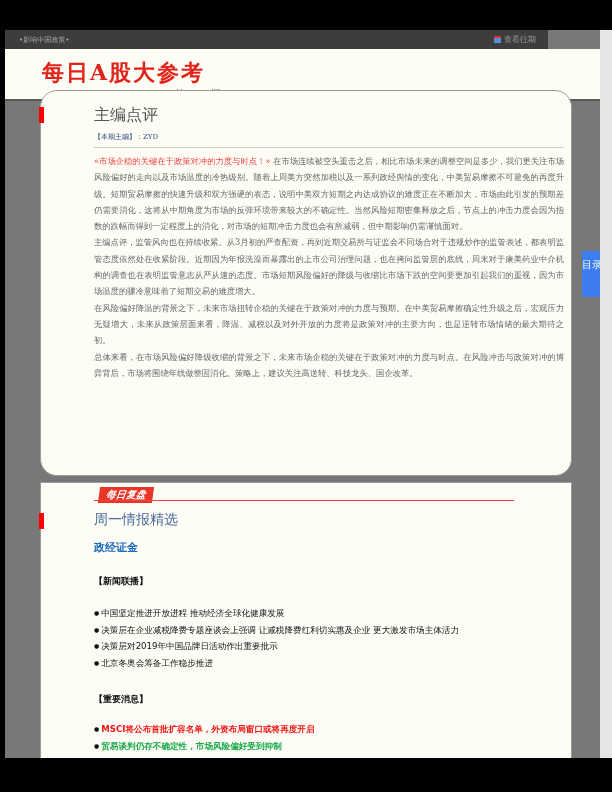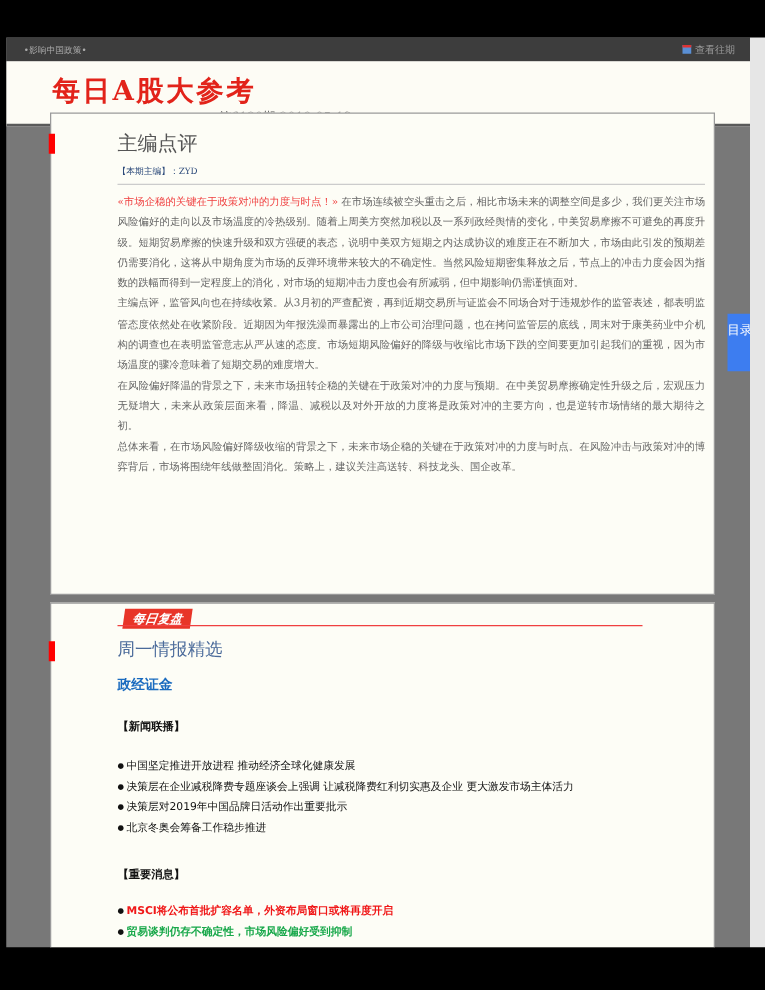--- a/index.html
+++ b/index.html
@@ -1,28 +1,28 @@
 <!DOCTYPE html>
 <html><head>
 <meta charset="utf-8">
 <style>
   html,body{margin:0;padding:0;}
   body{width:612px;height:792px;background:#000;position:relative;overflow:hidden;font-family:"DejaVu Serif",serif;}
   .topbar{position:absolute;left:0;top:0;width:612px;height:30px;background:#000;}
   .frame{position:absolute;left:5px;top:30px;width:595px;height:728px;background:#787878;overflow:hidden;}
   .rightstrip{position:absolute;left:600px;top:30px;width:12px;height:728px;background:#e6e6e6;}
-  .strip{position:absolute;left:0;top:0;width:595px;height:19px;background:#3d3d3d;color:#aaa;font-size:7px;}
+  .strip{position:absolute;left:0;top:0;width:543px;height:19px;background:#3d3d3d;color:#aaa;font-size:7px;}
   .strip .tag{position:absolute;left:14px;top:5px;}
   .strip .hist{position:absolute;right:12px;top:4px;display:flex;align-items:center;gap:3px;color:#999;font-size:8px;padding-left:26px;}
   .cal{width:7px;height:7px;background:#5a8fd4;border-top:2px solid #d33;box-sizing:border-box;}
   .header{position:absolute;left:0;top:19px;width:595px;height:50px;background:#fdfcf5;border-bottom:2px solid #5a5a5a;}
   .logo{position:absolute;left:37px;top:9px;color:#e2231a;font-size:22px;font-weight:bold;letter-spacing:2px;font-family:"DejaVu Serif",serif;}
   .issue{position:absolute;left:170px;top:26px;color:#555;font-size:10px;margin-top:12px;}
   .card{position:absolute;left:35px;width:532px;background:#fdfdf6;border:1px solid #9a9a9a;box-sizing:border-box;}
-  .card1{top:60px;height:386px;}
+  .card1{top:60px;height:386px;border-radius:17px;}
   .card2{top:452px;height:300px;}
   .mark{position:absolute;left:-2px;width:5px;height:16px;background:#f00;}
   .sec-title{position:absolute;left:53px;font-size:16px;color:#555;font-family:"DejaVu Sans",sans-serif;}
   .editor{position:absolute;left:53px;top:41px;font-size:7px;color:#2c4a7a;}
   .rule{position:absolute;left:53px;width:470px;height:1px;background:#ccc;}
   .body{position:absolute;left:53px;top:62px;width:470px;font-size:8.3px;line-height:16.3px;color:#666;text-align:justify;}
   .body p{margin:0;}
   .hl{color:#f04040;}
   .badge{position:absolute;left:58px;top:4px;background:#e83528;color:#fff;font-size:10px;font-weight:bold;font-style:italic;padding:1px 7px;font-family:"DejaVu Sans",sans-serif;transform:skewX(-8deg);}
   .redline{position:absolute;left:53px;top:17px;width:420px;height:1px;background:#f04040;}

